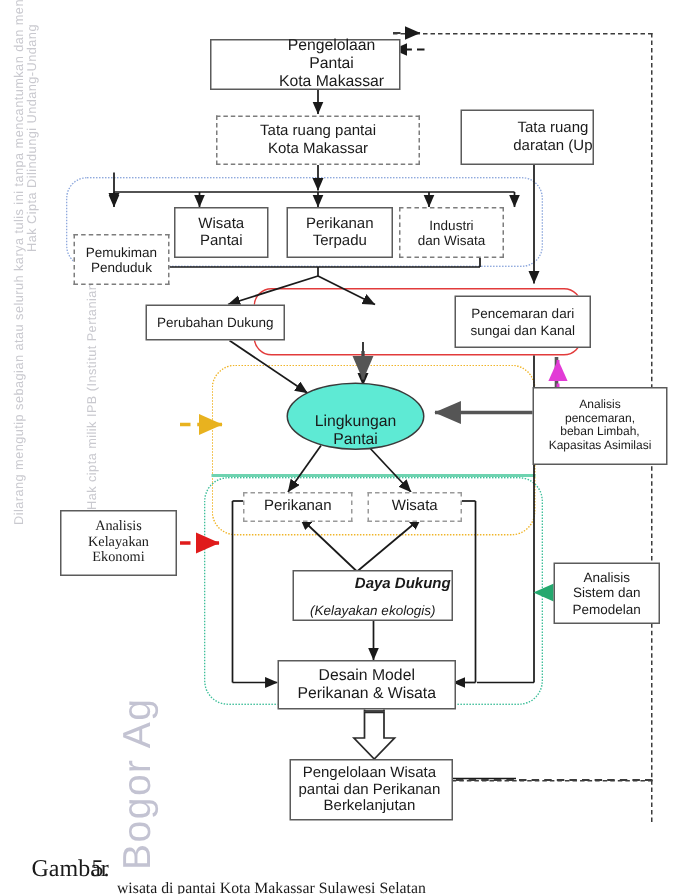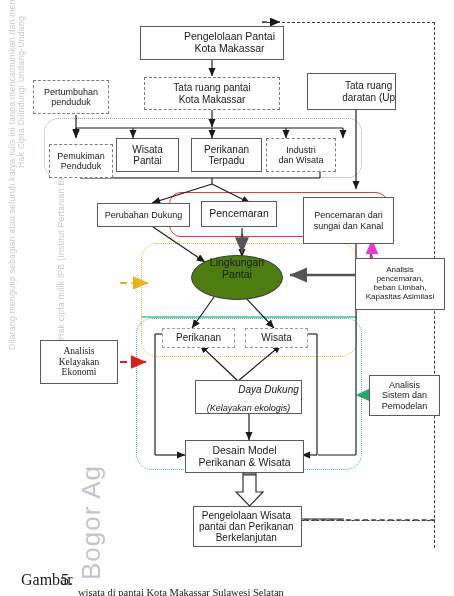--- a/index.html
+++ b/index.html
@@ -21,25 +21,25 @@
         text-align:center;line-height:1.12;}
   .solid{border:1px solid #5b5b5b;}
   .dashed{border:1px dashed #7d7d7d;}
   .dashed2{border:1px dashed #9a9a9a;}
   .f9{font-size:9px;}
   .f95{font-size:9.5px;}
   .f10{font-size:10px;}
   .f105{font-size:10.5px;}
   .f8{font-size:8px;}
   .serif{font-family:"Liberation Serif",serif;}
-  .bi{font-weight:normal;font-style:italic;margin-left:40px;}
+  .bi{font-weight:bold;font-style:italic;margin-left:40px;}
   .it{font-style:italic;}
 
   .oval{position:absolute;box-sizing:border-box;border:1.2px solid #3a3a3a;
-        border-radius:50%;background:#4d7c0f;display:flex;align-items:flex-start;
+        border-radius:50%;background:#5eead4;display:flex;align-items:flex-end;
         justify-content:center;text-align:center;font-size:10.5px;line-height:1.15;}
 
   
   .frame{position:absolute;box-sizing:border-box;background:transparent;}
   .frm-blue{border:1.3px dotted #8fa9dd;border-radius:14px;}
   .frm-red{border:1.3px solid #e23b3b;border-radius:12px;}
   .frm-orange{border:1.6px dotted #f0b52a;border-radius:16px;}
   .frm-green{border:1.6px dotted #3fbf9a;border-radius:16px;}
   .frm-outer{border:1.4px dashed #3c3c3c;}
   .greenline{position:absolute;background:#6ed3b0;height:1.6px;}
@@ -181,49 +181,43 @@
     <g stroke="#24a86e" stroke-width="2" fill="none" stroke-dasharray="2.6,3">
       <line x1="372" y1="395" x2="356" y2="395" marker-end="url(#ahGr)"></line>
     </g>
 
     <g fill="#ffffff" stroke="#2a2a2a" stroke-width="1.15">
       <path d="M243,475 L256,475 L256,492 L263,492 L249.5,506 L236,492 L243,492 z"></path>
       <rect x="243" y="470" width="13" height="4"></rect>
     </g>
   </svg>
 
-  <div class="node solid f105" style="left:140px;top:26px;width:144px;height:34px;padding-left:35px;">
+  <div class="node solid f105" style="left:140px;top:26px;width:127px;height:34px;padding-left:35px;">
     <div>
       <span>Pengelolaan Pantai</span><br>
       <span>Kota Makassar</span>
     </div>
   </div>
 
   <div class="node dashed f10" style="left:144px;top:77px;width:136px;height:33px;">
     <div>
       <span>Tata ruang pantai</span><br>
       <span>Kota Makassar</span>
     </div>
   </div>
 
   <div class="node solid f10" style="left:307px;top:73px;width:89px;height:37px;justify-content:flex-end;">
     <div>
       <span>Tata ruang</span><br>
       <span>daratan (Up</span>
     </div>
   </div>
 
-  <div class="node dashed f9" style="left:33px;top:80px;width:76px;height:34px;">
-    <div>
-      <span>Pertumbuhan</span><br>
-      <span>penduduk</span>
-    </div>
-  </div>
-
-  <div class="node dashed f9" style="left:49px;top:144px;width:64px;height:34px;justify-content:center;">
+
+  <div class="node dashed f9" style="left:49px;top:156px;width:64px;height:34px;justify-content:center;">
     <div>
       <span>Pemukiman</span><br>
       <span>Penduduk</span>
     </div>
   </div>
 
   <div class="node solid f10" style="left:116px;top:138px;width:63px;height:34px;">
     <div>
       <span>Wisata</span><br>
       <span>Pantai</span>
@@ -241,25 +235,22 @@
     <div>
       <span>Industri</span><br>
       <span>dan Wisata</span>
     </div>
   </div>
 
   <div class="node solid f9" style="left:97px;top:203px;width:93px;height:24px;">
     <span>Perubahan Dukung</span>
   </div>
 
-  <div class="node solid f105" style="left:201px;top:201px;width:76px;height:26px;">
-    <span>Pencemaran</span>
-  </div>
-
-  <div class="node solid f9" style="left:303px;top:197px;width:91px;height:47px;">
+
+  <div class="node solid f9" style="left:303px;top:197px;width:91px;height:35px;">
     <div>
       <span>Pencemaran dari</span><br>
       <span>sungai dan Kanal</span>
     </div>
   </div>
 
   <div class="oval" style="left:191px;top:255px;width:92px;height:45px;">
     <div>
       <span>Lingkungan</span><br>
       <span>Pantai</span>

